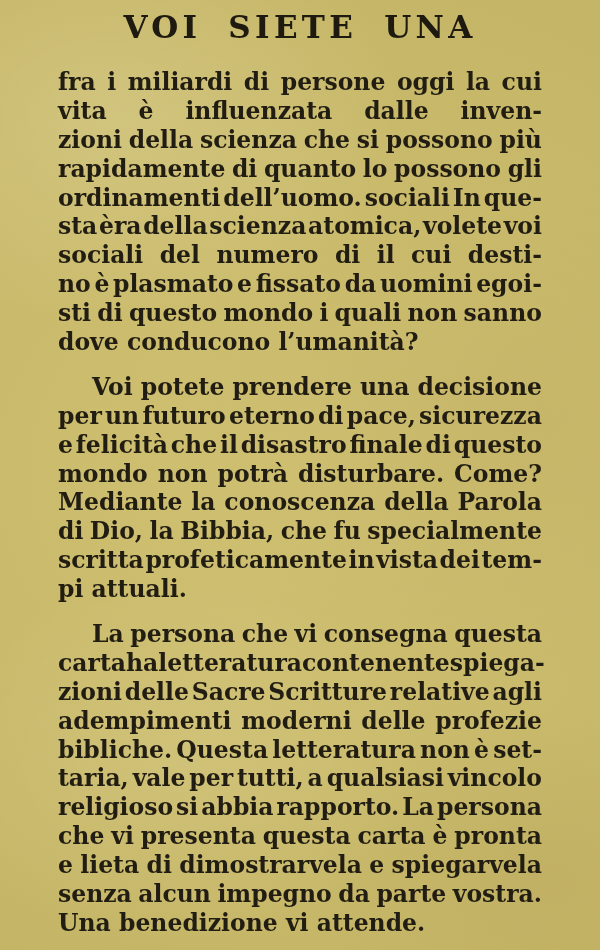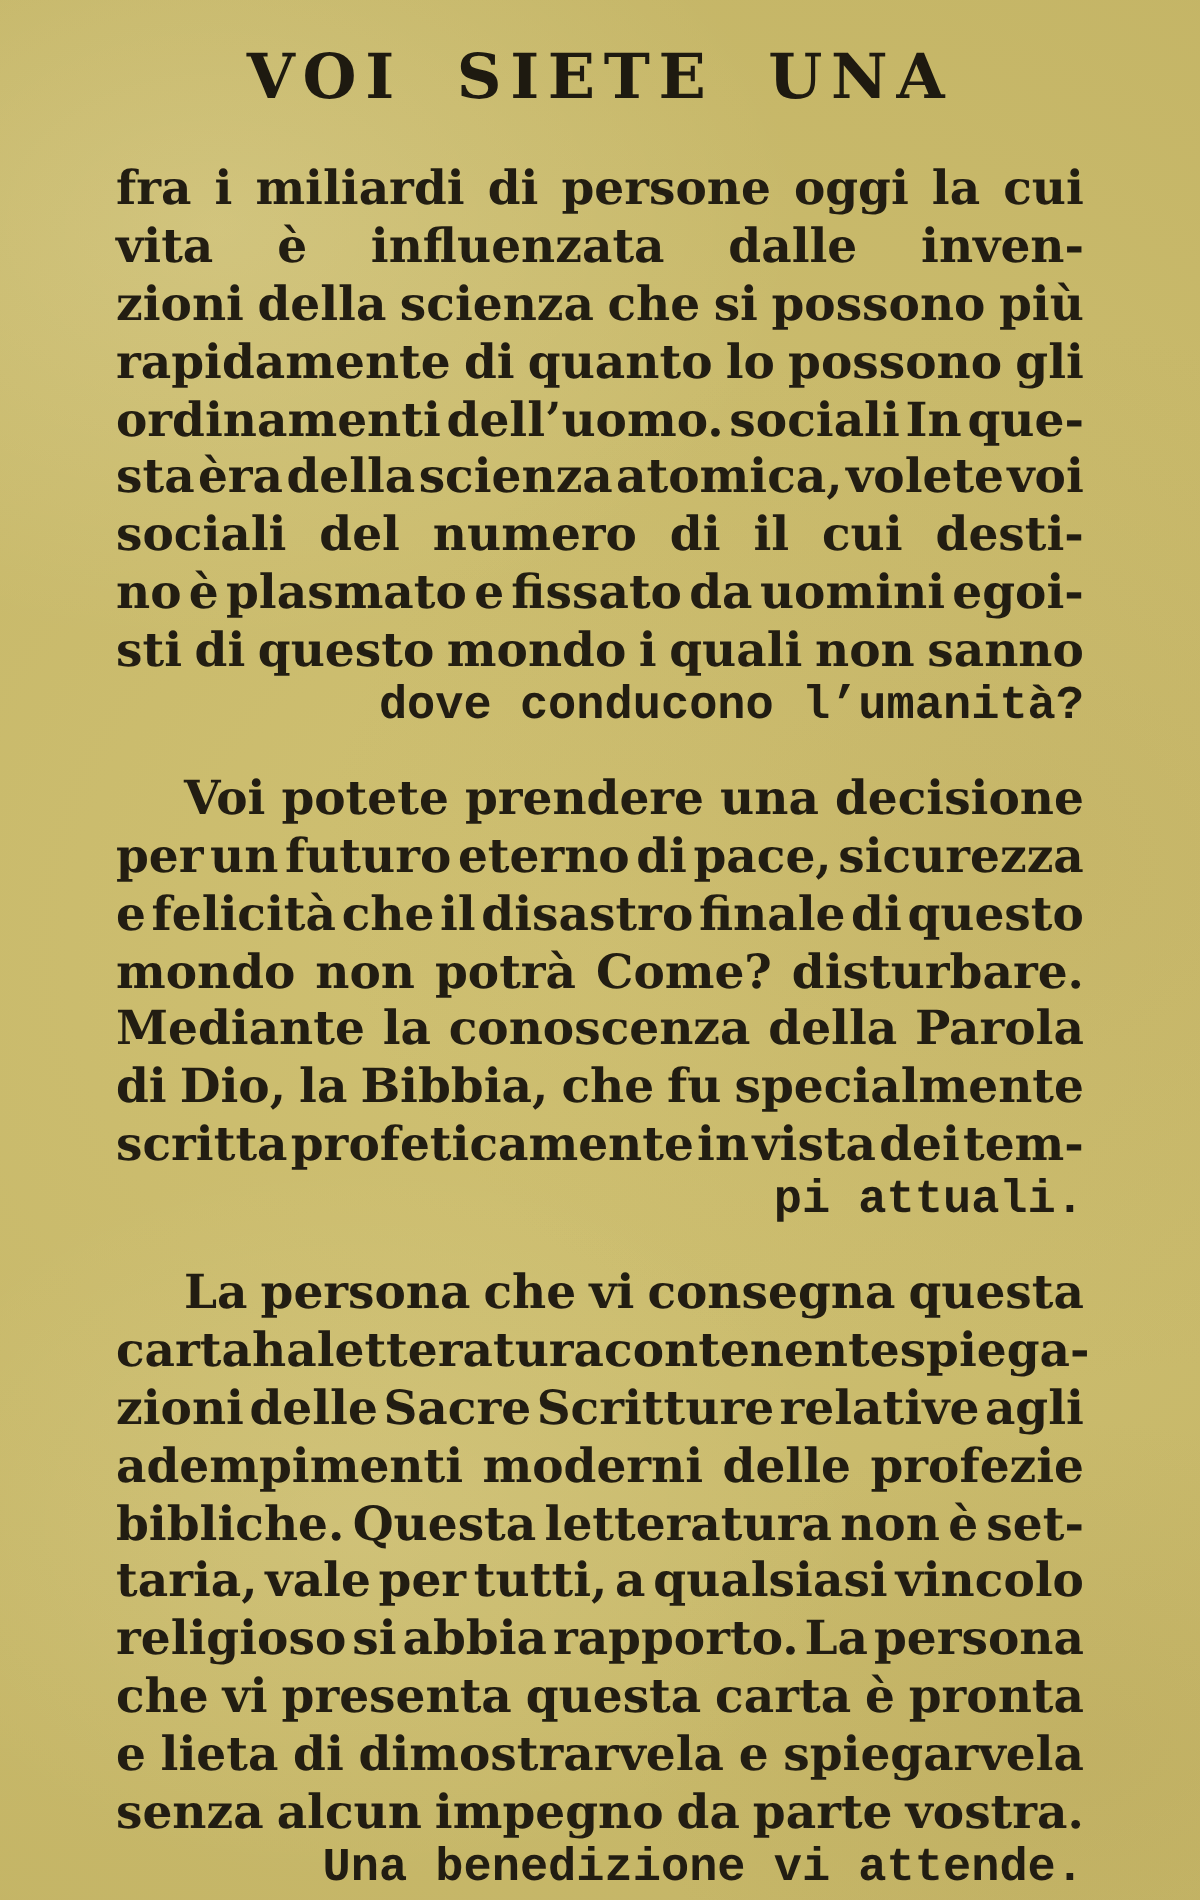--- a/index.html
+++ b/index.html
@@ -10,21 +10,21 @@
     position: relative;
     width: 600px;
     height: 950px;
     background-color: #ccbd6c;
     background-image:
       radial-gradient(ellipse 420px 300px at 18% 12%, rgba(255,250,215,0.18), rgba(255,250,215,0) 70%),
       radial-gradient(ellipse 500px 380px at 85% 45%, rgba(180,158,85,0.22), rgba(180,158,85,0) 70%),
       radial-gradient(ellipse 360px 260px at 30% 80%, rgba(255,248,210,0.12), rgba(255,248,210,0) 70%),
       radial-gradient(ellipse 300px 220px at 90% 92%, rgba(172,150,80,0.20), rgba(172,150,80,0) 75%),
       radial-gradient(ellipse 700px 600px at 50% 50%, rgba(255,244,200,0.07), rgba(120,100,40,0.10));
-    padding-top: 18px;
+    padding-top: 6px;
     overflow: hidden;
   }
 
   .heading {
     text-align: center;
     font-weight: bold;
     font-size: 31px;
     line-height: 42px;
     letter-spacing: 0.14em;
     word-spacing: 0.38em;
@@ -47,21 +47,21 @@
     white-space: nowrap;
   }
 
   
   .line.just {
     display: flex;
     justify-content: space-between;
   }
   .line.just span { flex: 0 0 auto; }
 
-  .line.last { text-align: right; font-family: Liberation Mono, monospace; }
+  .line.last { text-align: left; }
 
   .line.indent { padding-left: 34px; }
 </style>
 </head>
 <body>
 
 <div class="scan-page">
   <h1 class="heading">VOI SIETE UNA</h1>
   <div class="body-text">
       <div class="para">
@@ -170,22 +170,22 @@
           <span>il</span>
           <span>disastro</span>
           <span>finale</span>
           <span>di</span>
           <span>questo</span>
         </div>
         <div class="line just">
           <span>mondo</span>
           <span>non</span>
           <span>potrà</span>
+          <span>disturbare.</span>
           <span>Come?</span>
-          <span>disturbare.</span>
         </div>
         <div class="line just">
           <span>Mediante</span>
           <span>la</span>
           <span>conoscenza</span>
           <span>della</span>
           <span>Parola</span>
         </div>
         <div class="line just">
           <span>di</span>

